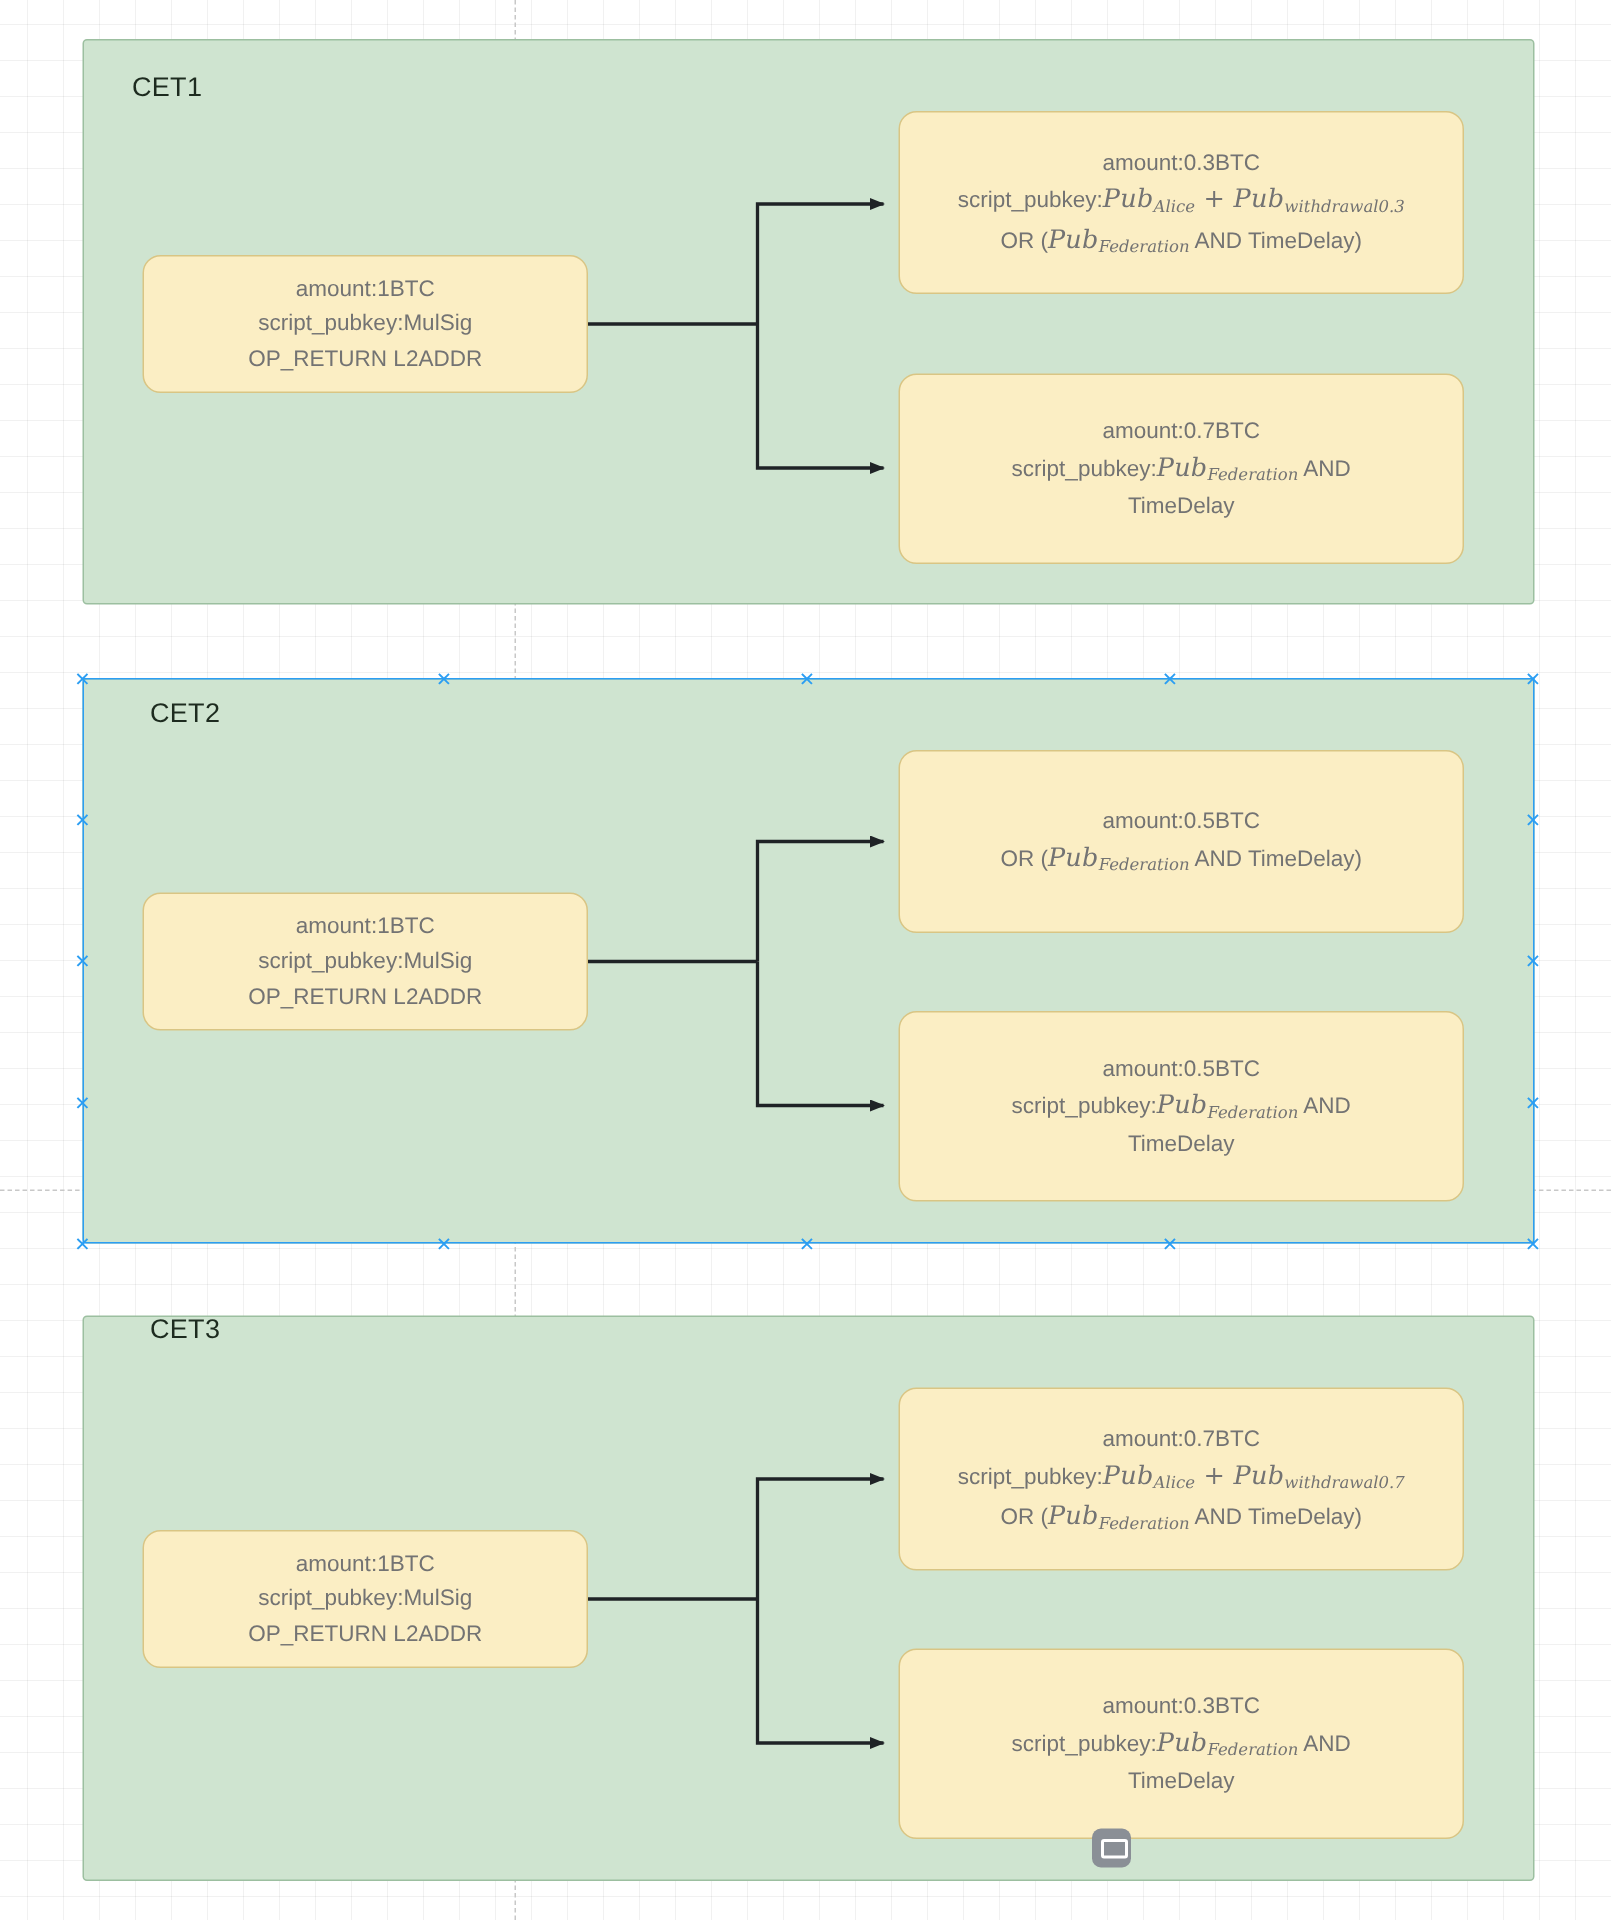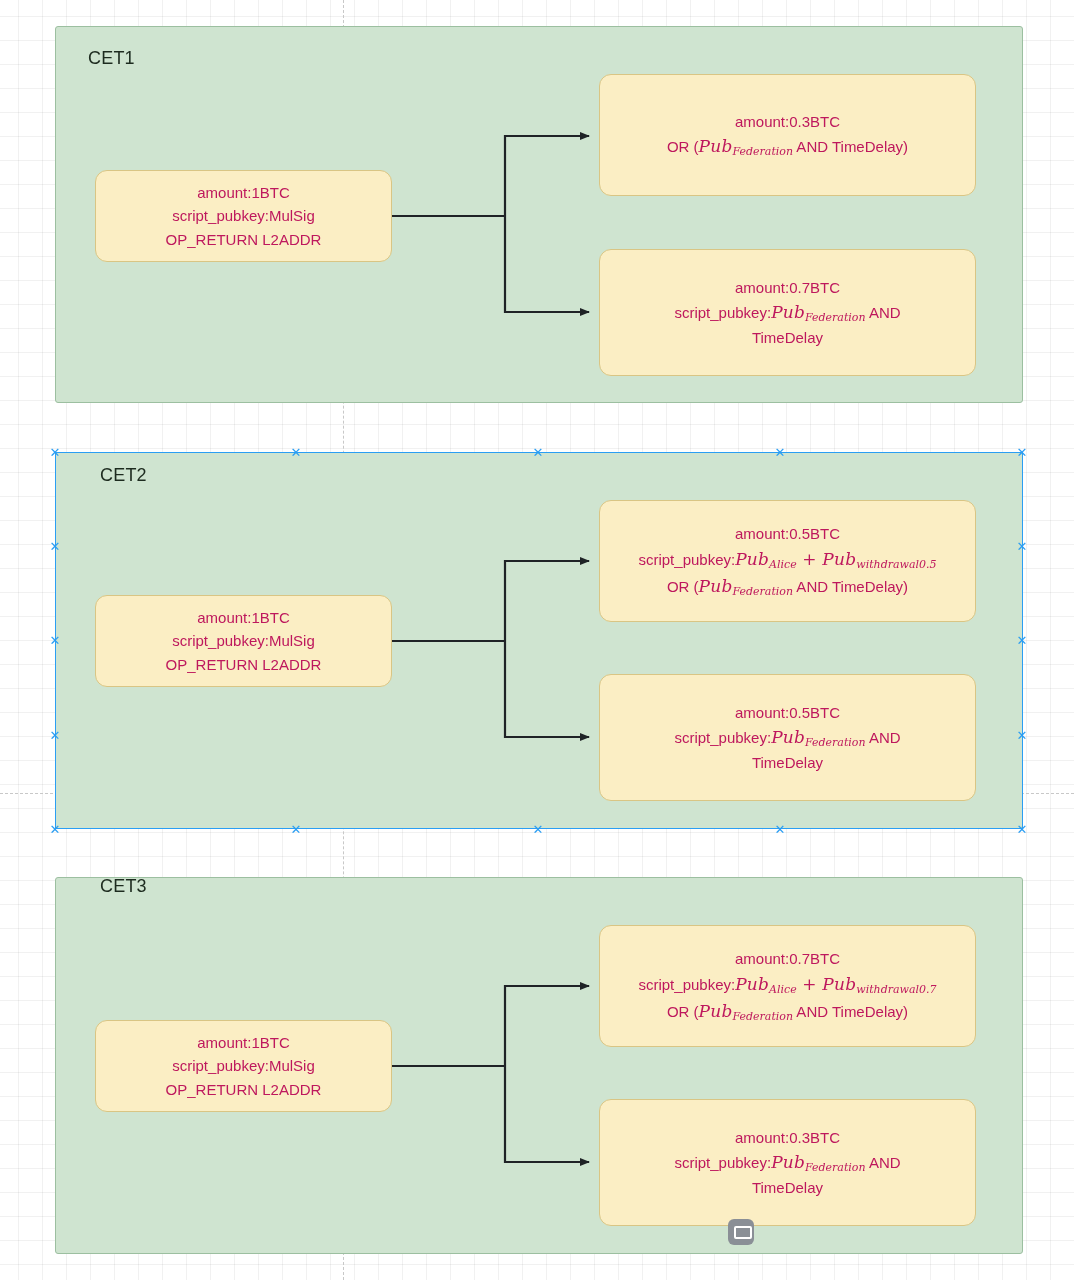--- a/index.html
+++ b/index.html
@@ -54,21 +54,21 @@
     background: #fbeec4;
     border: 1px solid #d9c584;
     border-radius: 12px;
     box-sizing: border-box;
     display: flex;
     flex-direction: column;
     align-items: center;
     justify-content: center;
     text-align: center;
     font-size: 15px;
-    color: #be185d;
+    color: #737373;
     line-height: 1.55;
     padding: 2px 10px;
   }
   .node .ln {
     display: block;
     white-space: nowrap;
   }
   .mathit {
     font-family: "DejaVu Serif", serif;
     font-style: italic;
@@ -149,41 +149,41 @@
   <div class="group-label" style="left:88px; top:48px;">CET1</div>
 
   <div class="node" style="left:95px; top:170px; width:297px; height:92px;">
     <span class="ln">amount:1BTC</span>
     <span class="ln">script_pubkey:MulSig</span>
     <span class="ln">OP_RETURN L2ADDR</span>
   </div>
 
   <div class="node" style="left:599px; top:74px; width:377px; height:122px;">
     <span class="ln">amount:0.3BTC</span>
+    <span class="ln"><span>script_pubkey:</span><span class="mathit">Pub</span><span class="sub">Alice</span><span class="mathit"> + </span><span class="mathit">Pub</span><span class="sub">withdrawal0.3</span></span>
     <span class="ln"><span>OR (</span><span class="mathit">Pub</span><span class="sub">Federation</span><span> AND TimeDelay)</span></span>
   </div>
 
   <div class="node" style="left:599px; top:249px; width:377px; height:127px;">
     <span class="ln">amount:0.7BTC</span>
     <span class="ln"><span>script_pubkey:</span><span class="mathit">Pub</span><span class="sub">Federation</span><span> AND</span></span>
     <span class="ln">TimeDelay</span>
   </div>
 
   <div class="group" style="left:55px; top:452px; width:968px; height:377px;"></div>
   <div class="group-label" style="left:100px; top:465px;">CET2</div>
 
   <div class="node" style="left:95px; top:595px; width:297px; height:92px;">
     <span class="ln">amount:1BTC</span>
     <span class="ln">script_pubkey:MulSig</span>
     <span class="ln">OP_RETURN L2ADDR</span>
   </div>
 
   <div class="node" style="left:599px; top:500px; width:377px; height:122px;">
     <span class="ln">amount:0.5BTC</span>
-    <span class="ln"><span>script_pubkey:</span><span class="mathit">Pub</span><span class="sub">Alice</span><span class="mathit"> + </span><span class="mathit">Pub</span><span class="sub">withdrawal0.5</span></span>
     <span class="ln"><span>OR (</span><span class="mathit">Pub</span><span class="sub">Federation</span><span> AND TimeDelay)</span></span>
   </div>
 
   <div class="node" style="left:599px; top:674px; width:377px; height:127px;">
     <span class="ln">amount:0.5BTC</span>
     <span class="ln"><span>script_pubkey:</span><span class="mathit">Pub</span><span class="sub">Federation</span><span> AND</span></span>
     <span class="ln">TimeDelay</span>
   </div>
 
   <div class="sel-border" style="left:55px; top:452px; width:968px; height:377px;"></div>

